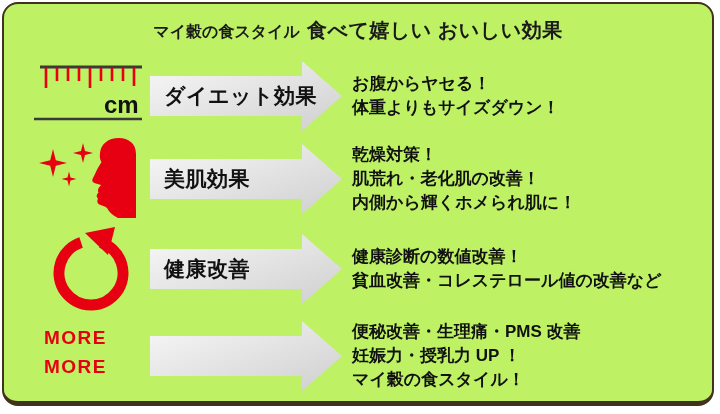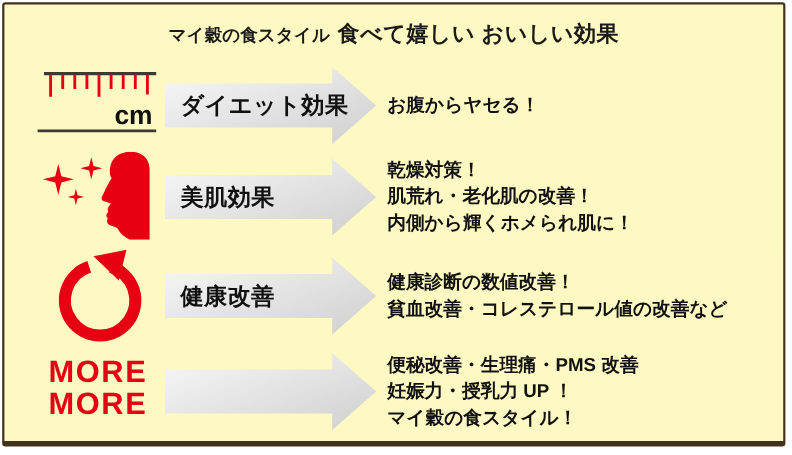--- a/index.html
+++ b/index.html
@@ -3,22 +3,22 @@
 <meta charset="utf-8">
 <style>
   html,body{margin:0;padding:0;}
   body{
     width:720px;height:414px;position:relative;background:#ffffff;
     font-family:"Liberation Sans","DejaVu Sans",sans-serif;
     -webkit-font-smoothing:antialiased;
   }
   .frame{
     position:absolute;left:2px;top:2px;width:712px;height:404px;
-    border:2px solid #42311c;border-bottom-width:5px;border-radius:3px;
-    background:#fef9c3;box-sizing:border-box;overflow:hidden;
+    border:2px solid #42311c;border-bottom-width:5px;border-radius:16px;
+    background:#bef264;box-sizing:border-box;overflow:hidden;
   }
   .title{
     position:absolute;top:13px;left:0;right:0;text-align:center;
     color:#1a1a1a;white-space:nowrap;
   }
   .title .t-sub{font-size:16px;font-weight:700;margin-right:7px;}
   .title .t-main{font-size:20px;font-weight:700;letter-spacing:0.5px;}
   .row{position:absolute;left:0;right:0;height:70px;}
   .arrow-wrap{position:absolute;left:146px;top:0;width:192px;height:70px;}
   .arrow-wrap svg{display:block;}
@@ -26,21 +26,21 @@
     position:absolute;left:160px;top:0;height:70px;display:flex;align-items:center;
     font-size:21px;font-weight:700;color:#111;letter-spacing:0.5px;white-space:nowrap;
   }
   .desc{
     position:absolute;left:348px;top:0;height:70px;display:flex;flex-direction:column;
     justify-content:center;font-size:17px;font-weight:700;line-height:24px;color:#111;
     white-space:nowrap;
   }
   .icon{position:absolute;}
   .more-block{
-    position:absolute;left:40px;top:2px;color:#e60012;font-size:28px;font-weight:800;
+    position:absolute;left:40px;top:2px;color:#e60012;font-size:19px;font-weight:800;
     letter-spacing:1.5px;line-height:29px;
   }
 </style>
 </head>
 <body>
 
 <svg width="0" height="0" style="position:absolute" aria-hidden="true">
   <defs>
     <linearGradient id="arrowGrad" x1="0" y1="0" x2="1" y2="1">
       <stop offset="0" stop-color="#f8f8f8"></stop>
@@ -75,20 +75,21 @@
       </svg>
     </div>
     <div class="arrow-wrap">
       <svg width="192" height="70" viewBox="0 0 192 70">
         <polygon points="0,15 152,15 152,0 192,35 152,70 152,55 0,55" fill="url(#arrowGrad)"></polygon>
       </svg>
     </div>
     <div class="row-label">ダイエット効果</div>
     <div class="desc">
       <div>お腹からヤセる！</div>
+      <div>体重よりもサイズダウン！</div>
     </div>
   </div>
 
   <div class="row" style="top:140px">
     <div class="icon" style="left:35px;top:-2px">
       <svg width="60" height="50" viewBox="0 0 60 50" fill="#e60012">
         <polygon points="14,7 16.8,18.2 28,21 16.8,23.8 14,35 11.2,23.8 0,21 11.2,18.2"></polygon>
         <polygon points="44,1 46,9 54,11 46,13 44,21 42,13 34,11 42,9"></polygon>
         <polygon points="30,29.5 31.5,35.5 37.5,37 31.5,38.5 30,44.5 28.5,38.5 22.5,37 28.5,35.5"></polygon>
       </svg>

